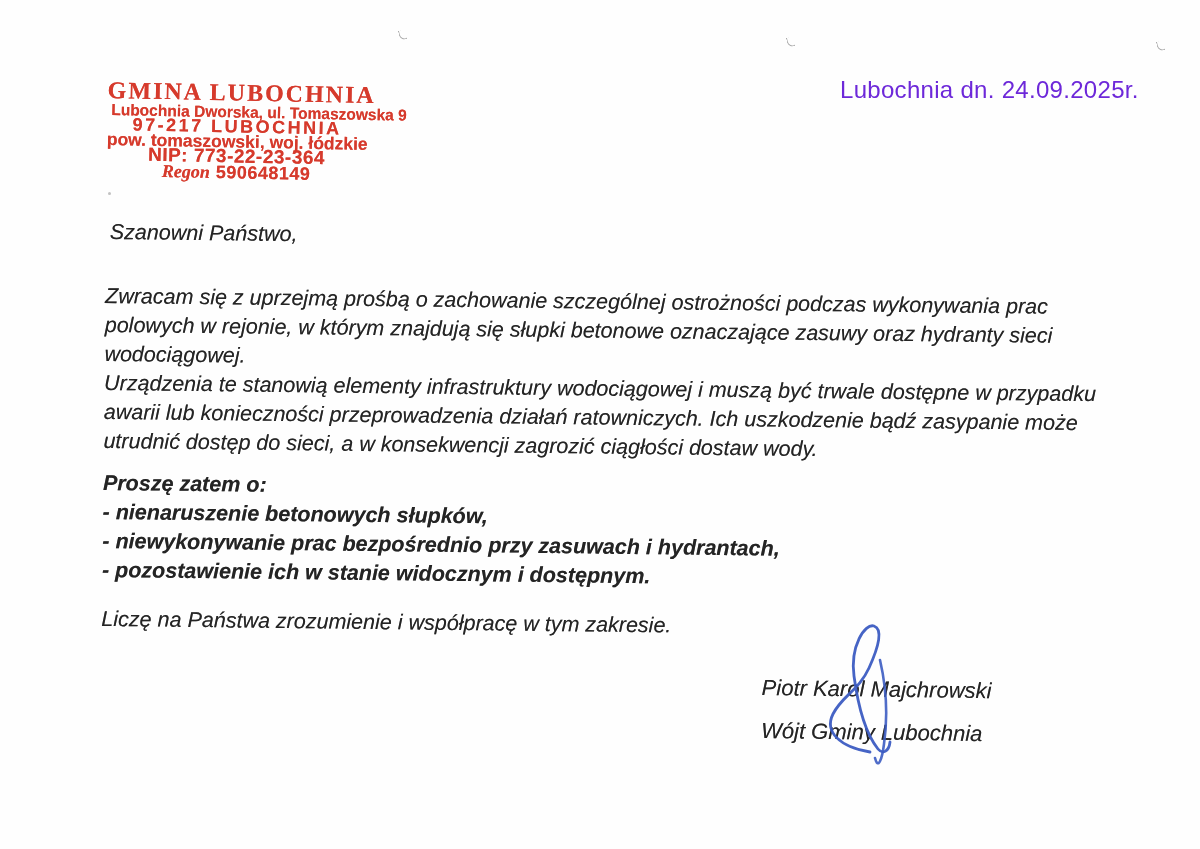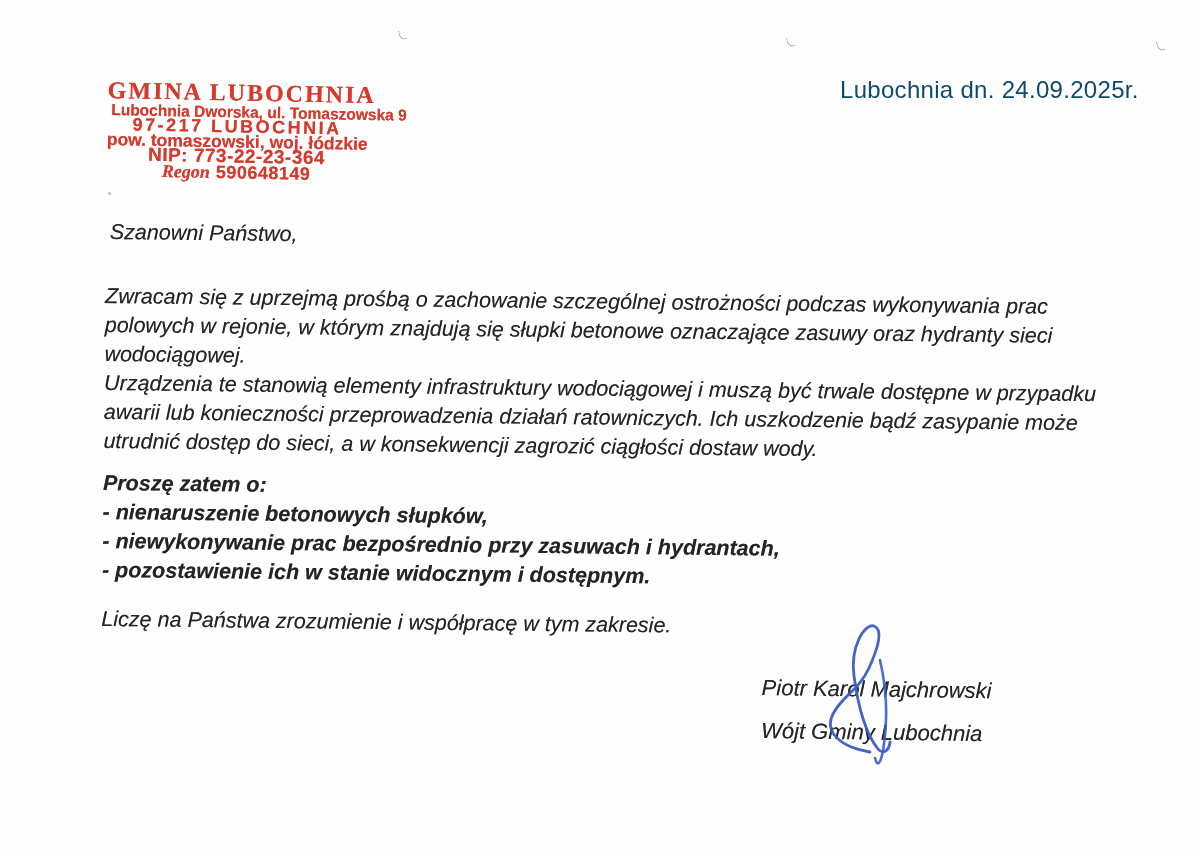--- a/index.html
+++ b/index.html
@@ -25,21 +25,21 @@
   .stamp-l3{font-weight:700;font-size:18px;line-height:15px;letter-spacing:2.5px;white-space:nowrap;}
   .stamp-l4{font-weight:700;font-size:17.5px;line-height:14px;white-space:nowrap;}
   .stamp-l5{font-weight:700;font-size:19px;line-height:16px;letter-spacing:.5px;white-space:nowrap;}
   .stamp-l6{font-weight:700;font-size:18px;line-height:16px;white-space:nowrap;}
   .stamp-l6 .regon-label{font-family:"Liberation Serif",serif;font-style:italic;}
   .stamp-l6 .regon-value{margin-left:6px;letter-spacing:.5px;}
 
   
   .date-line{
     position:absolute;left:840px;top:76px;
-    font-size:24px;color:#0c4a6e;letter-spacing:.3px;white-space:nowrap;
+    font-size:24px;color:#6d28d9;letter-spacing:.3px;white-space:nowrap;
   }
 
   
   .letter{
     position:absolute;left:106px;top:218px;width:1004px;
     font-style:italic;font-size:21.5px;line-height:29px;color:#242424;
     transform:rotate(0.65deg);transform-origin:0 0;
     text-shadow:0 0 .4px rgba(0,0,0,.45);
   }
   .salutation{margin:0 0 35px 4px;}

